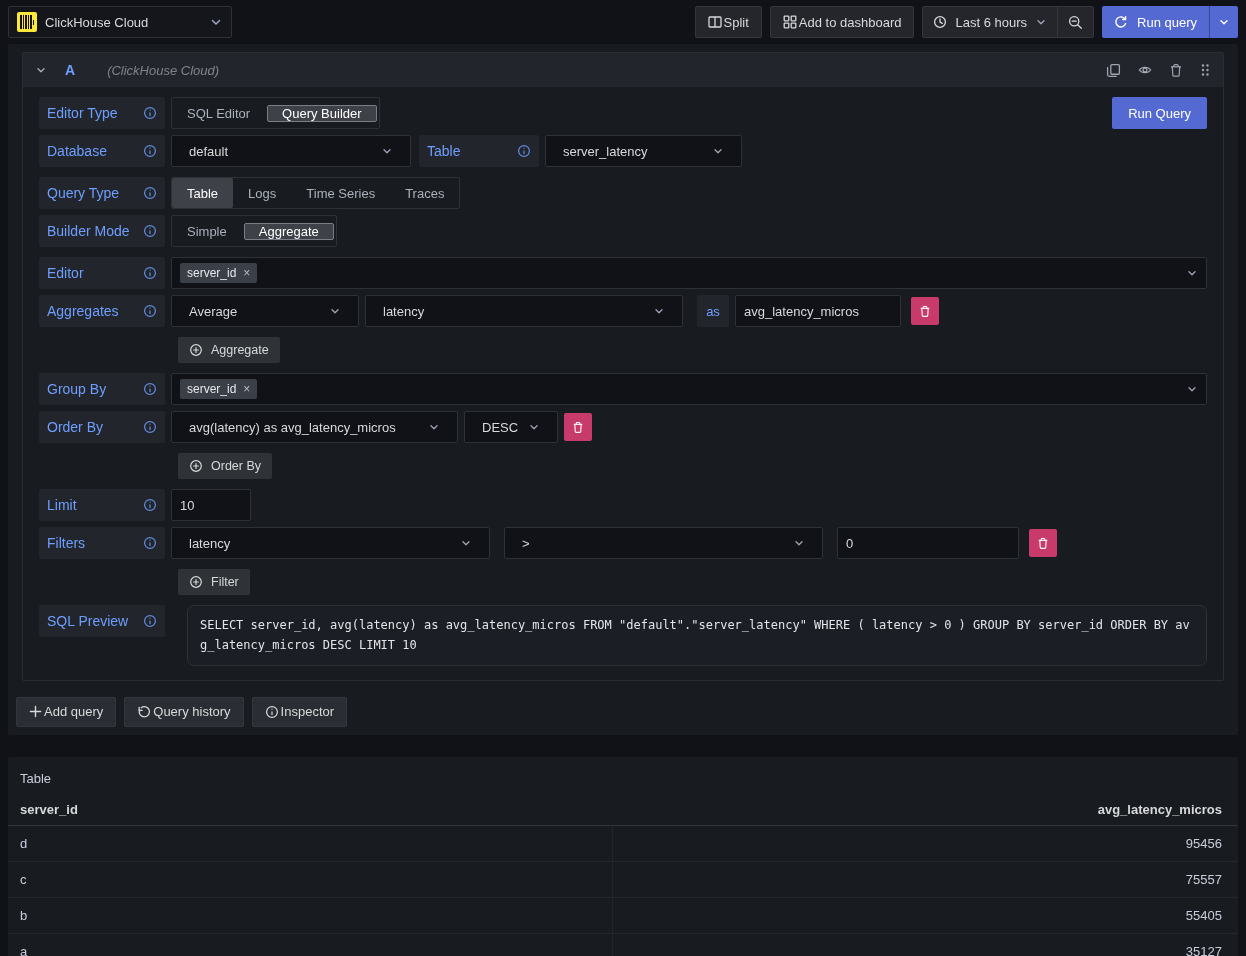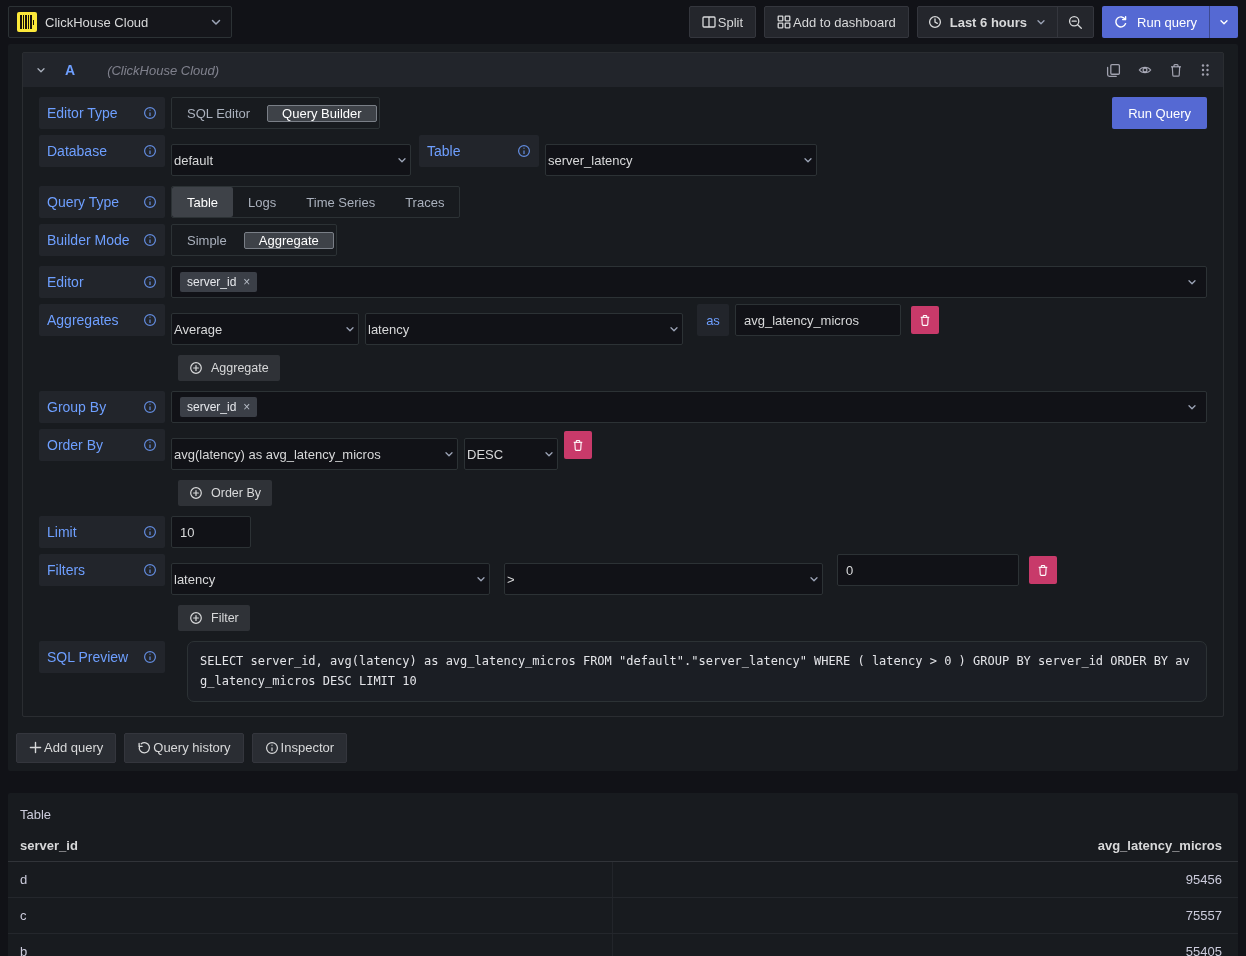--- a/index.html
+++ b/index.html
@@ -46,21 +46,21 @@
 
   .frow { display:flex; align-items:flex-start; margin-top:6px; }
   .flabel { width:126px; min-width:126px; height:32px; background:#22252b; border-radius:2px;
     display:flex; align-items:center; justify-content:space-between; padding:0 8px;
     color:#6e9fff; font-size:14px; font-weight:500; }
   .flabel.mid { margin-left:8px; width:120px; min-width:120px; }
   .info-icon { color:rgba(110,159,255,.85); display:flex; cursor:pointer; }
   .spacer { width:126px; min-width:126px; }
 
   .select { height:32px; background:#111217; border:1px solid #2c3235; border-radius:2px;
-    display:flex; align-items:center; padding:0 2px; gap:8px; cursor:pointer; margin-left:6px; color:#d8d9da;margin-top:9px; }
+    display:flex; align-items:center; padding:0 17px; gap:8px; cursor:pointer; margin-left:6px; color:#d8d9da; }
   .select .chev { margin-left:auto; color:#9da5b8; }
   .tinput { height:32px; background:#111217; border:1px solid #2c3235; border-radius:2px;
     color:#d8d9da; padding:0 8px; font-size:13px; font-family:inherit; margin-left:6px; outline:none; }
   .multi { flex:1; height:32px; background:#111217; border:1px solid #2c3235; border-radius:2px;
     display:flex; align-items:center; padding:0 8px; gap:6px; margin-left:6px; cursor:pointer; }
   .multi .chev { margin-left:auto; color:#9da5b8; }
   .tag { background:#3b3f47; border-radius:2px; padding:3px 7px; font-size:12px; color:#e6e8ec;
     display:flex; align-items:center; gap:7px; }
   .tag .x { color:#b6bcc6; font-size:12px; line-height:1; cursor:pointer; }
 
@@ -147,21 +147,21 @@
     </div>
 
     <div class="tb-group">
       <div class="tb-seg">
         <span class="icon">
           <svg width="14" height="14" viewBox="0 0 14 14" stroke="currentColor" stroke-width="1.3" fill="none">
               <circle cx="7" cy="7" r="5.4"></circle>
               <path d="M7 4 V7.2 L9.3 8.4" stroke-linecap="round"></path>
             </svg>
         </span>
-        <span style="font-weight:700">Last 6 hours</span>
+        <span style="font-weight:400">Last 6 hours</span>
         <span class="chev">
           <svg width="12" height="12" viewBox="0 0 14 14">
               <path d="M3.5 5.5 L7 9 L10.5 5.5" stroke="currentColor" stroke-width="1.5" fill="none" stroke-linecap="round" stroke-linejoin="round"></path>
             </svg>
         </span>
       </div>
       <div class="tb-seg">
         <span class="icon">
           <svg width="15" height="15" viewBox="0 0 15 15" stroke="currentColor" stroke-width="1.3" fill="none">
               <circle cx="6.2" cy="6.2" r="4.6"></circle>
@@ -289,21 +289,21 @@
         <div class="flabel mid">
           <span>Table</span>
           <span class="info-icon">
             <svg width="14" height="14" viewBox="0 0 14 14" stroke="currentColor" stroke-width="1.2" fill="none">
                 <circle cx="7" cy="7" r="5.4"></circle>
                 <path d="M7 6.4 V10"></path>
                 <circle cx="7" cy="4.2" r="0.6" fill="currentColor" stroke="none"></circle>
               </svg>
           </span>
         </div>
-        <div class="select" style="width:272px">
+        <div class="select" style="width:197px">
           <span>server_latency</span>
           <span class="chev">
             <svg width="12" height="12" viewBox="0 0 14 14">
                 <path d="M3.5 5.5 L7 9 L10.5 5.5" stroke="currentColor" stroke-width="1.5" fill="none" stroke-linecap="round" stroke-linejoin="round"></path>
               </svg>
           </span>
         </div>
       </div>
 
       <div class="frow" style="margin-top:10px">

